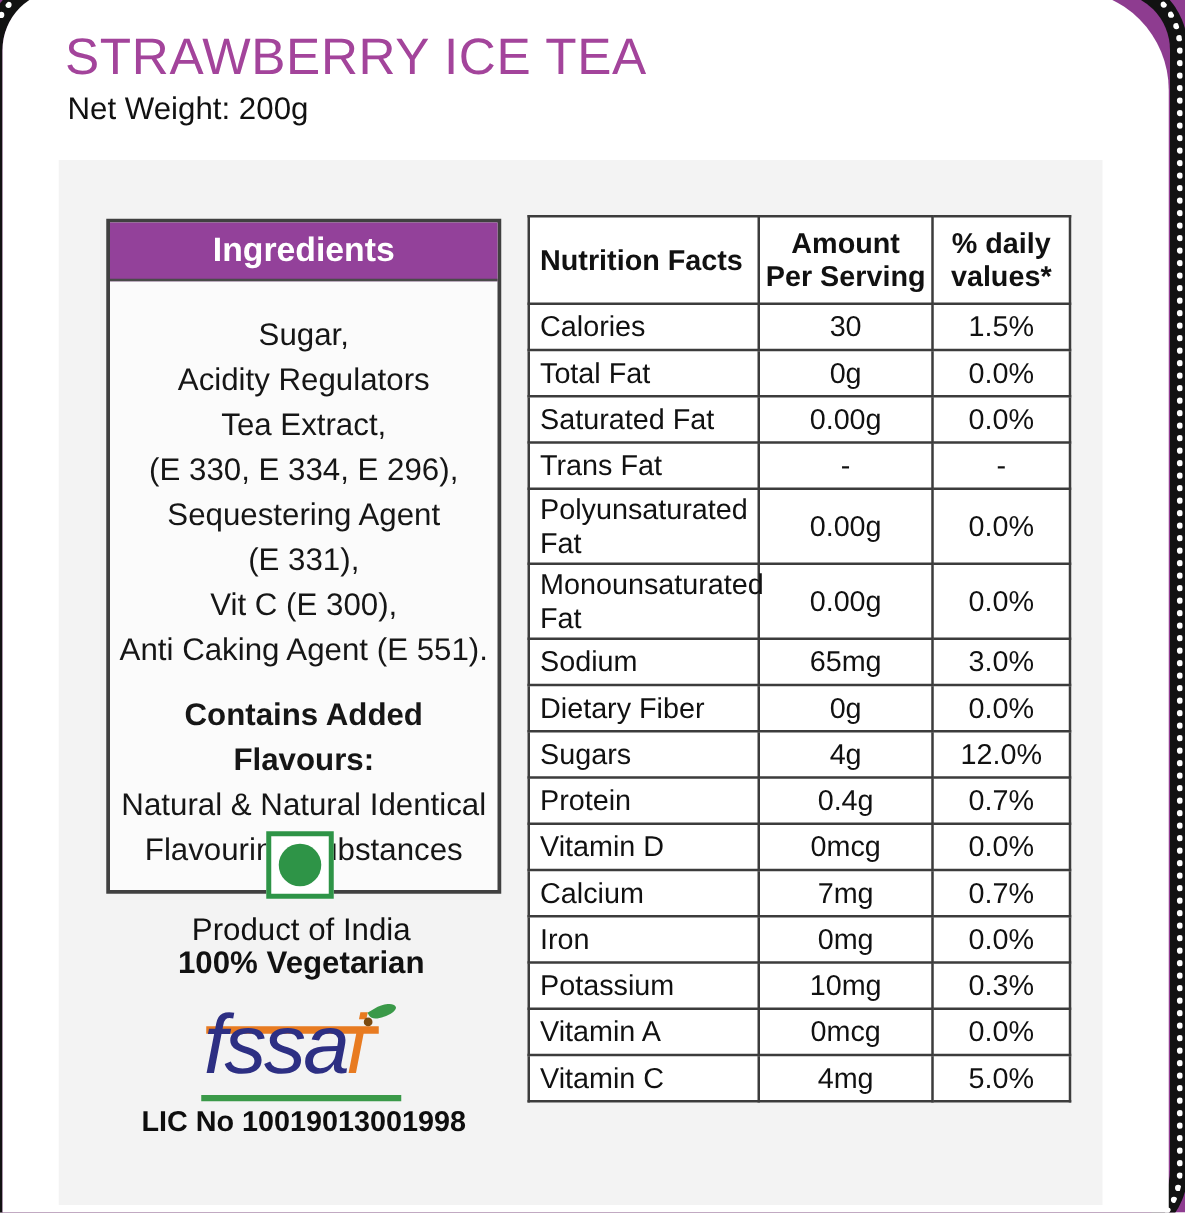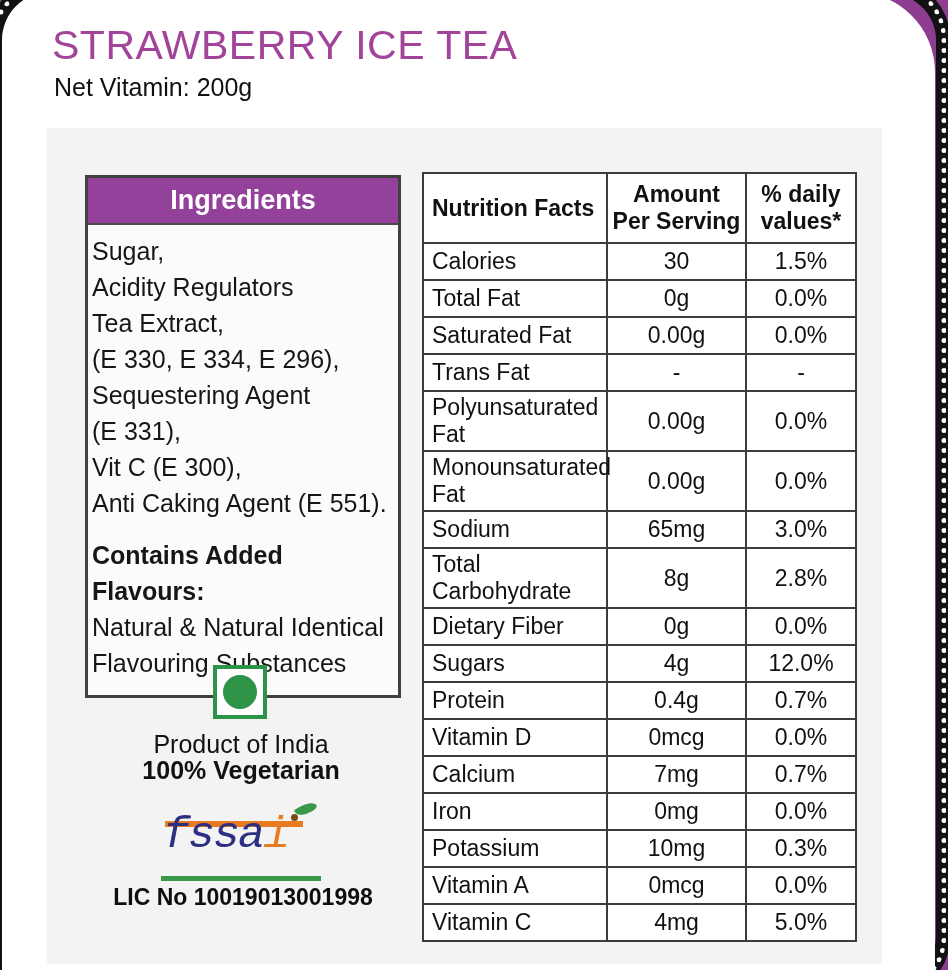--- a/index.html
+++ b/index.html
@@ -39,39 +39,39 @@
 
   
   .ing-box {
     position:absolute; left:38px; top:47px; width:310px;
     border:3px solid #404040; background:#FBFBFB;
   }
   .ing-head {
     height:45px; line-height:45px; text-align:center; background:#93419A;
     color:#ffffff; font-size:27px; font-weight:bold; border-bottom:2px solid #4A4A4A;
   }
-  .ing-body { padding:8px 4px 14px; text-align:left; font-size:25px; line-height:36px; color:#161616; }
+  .ing-body { padding:25px 4px 14px; text-align:center; font-size:25px; line-height:36px; color:#161616; }
   .flav-head { font-weight:bold; margin-top:16px; }
 
   
   .veg {
     position:absolute; left:166px; top:537px; width:46px; height:46px;
     border:4px solid #2E9447; background:#ffffff;
   }
   .veg-dot { position:absolute; left:6px; top:6px; width:34px; height:34px; border-radius:50%; background:#2E9447; }
   .origin { position:absolute; left:0; top:602px; width:388px; text-align:center; font-size:25px; color:#111; }
   .veg-text { position:absolute; left:0; top:628px; width:388px; text-align:center; font-size:25px; font-weight:bold; color:#111; }
 
   
   .fssai { position:absolute; left:114px; top:684px; width:162px; height:72px; }
   .fssai-bar-top { position:absolute; left:4px; top:9px; width:138px; height:6px; background:#E87B21; }
   .fssai-bar-bottom { position:absolute; left:0px; top:64px; width:160px; height:5px; background:#3A9948; }
   .fssai-word {
-    position:absolute; left:2px; top:-16px; font-family:Liberation Mono, monospace;
-    font-style:italic; font-size:45px; line-height:80px; letter-spacing:-2px;text-align:center;
+    position:absolute; left:2px; top:-16px; font-family:Liberation Sans, sans-serif;
+    font-style:italic; font-size:67px; line-height:80px; letter-spacing:-2px;text-align:center;
   }
   .fssai-fssa { color:#2D2F83; }
   .fssai-i { color:#E87B21; }
   .fssai-leaf {
     position:absolute; left:134px; top:-8px; width:22px; height:10px;
     background:#3A9948; border-radius:0 100% 40% 100%; transform:rotate(-30deg);
   }
   .fssai-seed { position:absolute; left:130px; top:2px; width:7px; height:7px; border-radius:50%; background:#7A4B12; }
   .lic { position:absolute; left:0; top:756px; width:392px; text-align:center; font-size:23px; font-weight:bold; color:#0e0e0e; }
 
@@ -93,21 +93,21 @@
 <body>
 
 <div class="stage">
   <div class="pouch-bg"></div>
   <div class="band"></div>
   <div class="band-inner"></div>
   <div class="band-dots"></div>
 
   <div class="card">
     <h1 class="title">STRAWBERRY ICE TEA</h1>
-    <div class="netweight">Net Vitamin: 200g</div>
+    <div class="netweight">Net Weight: 200g</div>
 
     <div class="panel">
 
       <div class="ing-box">
         <div class="ing-head">Ingredients</div>
         <div class="ing-body">
           <div id="ing-lines">
               <div>Sugar,</div>
               <div>Acidity Regulators</div>
               <div>Tea Extract,</div>
@@ -185,25 +185,20 @@
               <td class="c1">Monounsaturated Fat</td>
               <td class="c2">0.00g</td>
               <td class="c3">0.0%</td>
             </tr>
             <tr>
               <td class="c1">Sodium</td>
               <td class="c2">65mg</td>
               <td class="c3">3.0%</td>
             </tr>
             <tr>
-              <td class="c1">Total Carbohydrate</td>
-              <td class="c2">8g</td>
-              <td class="c3">2.8%</td>
-            </tr>
-            <tr>
               <td class="c1">Dietary Fiber</td>
               <td class="c2">0g</td>
               <td class="c3">0.0%</td>
             </tr>
             <tr>
               <td class="c1">Sugars</td>
               <td class="c2">4g</td>
               <td class="c3">12.0%</td>
             </tr>
             <tr>

